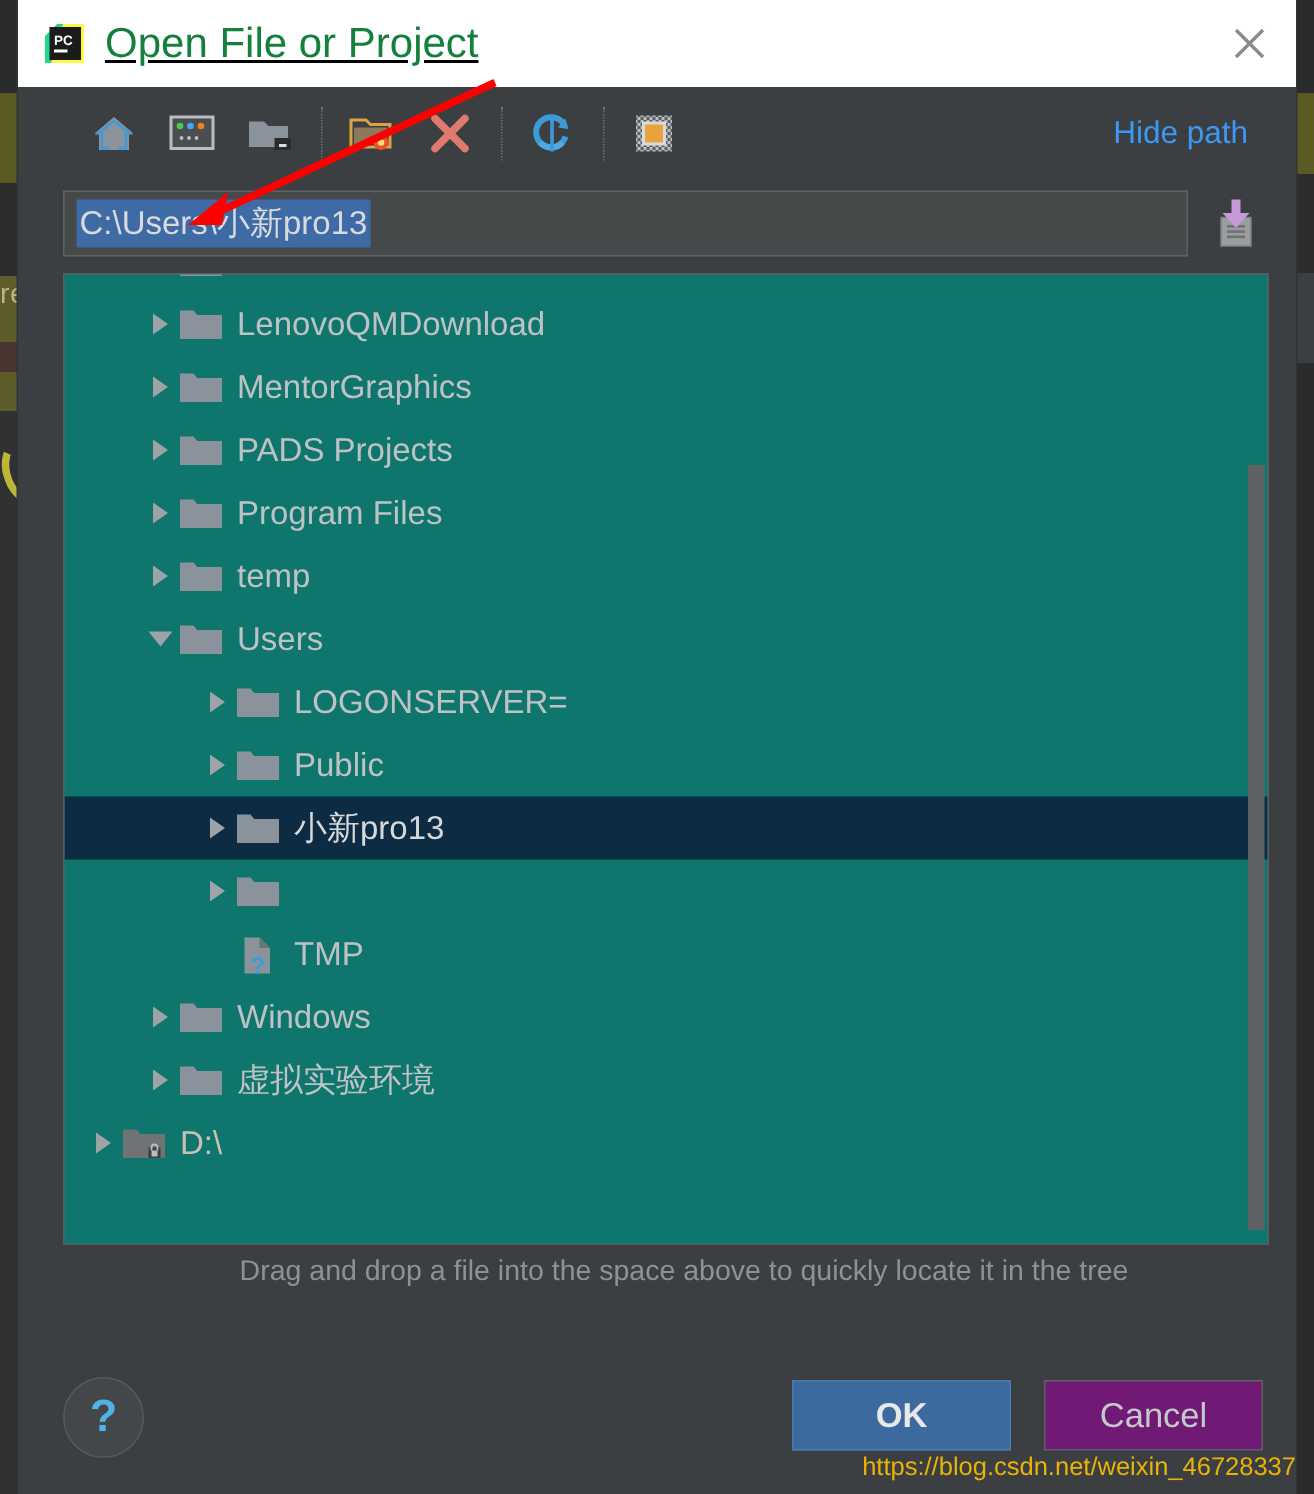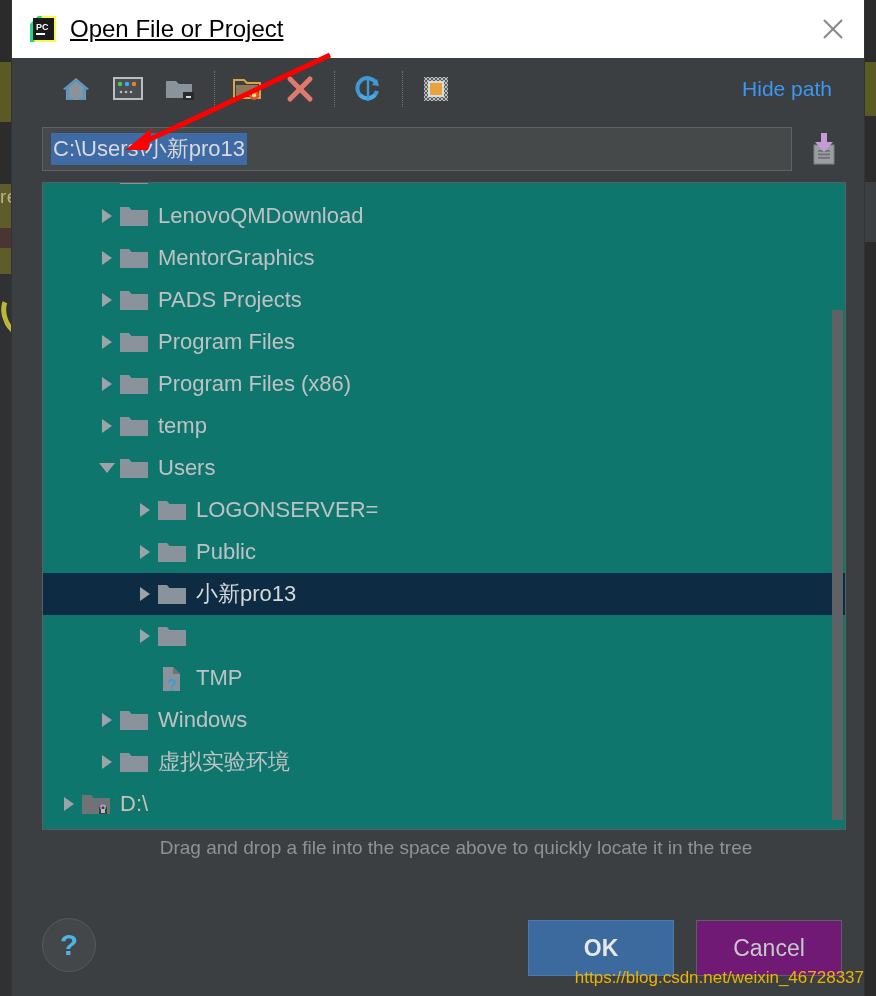--- a/index.html
+++ b/index.html
@@ -102,22 +102,22 @@
     box-sizing: border-box;
     text-decoration: underline;
   }
   #app-icon {
     width: 30px; height: 30px;
     position: relative;
     flex: 0 0 auto;
     margin-right: 12px;
   }
   #title-text {
-    color: #000000;
-    font-size: 24px;
+    color: #15803d;
+    font-size: 28px;
     font-weight: 400;
     flex: 1 1 auto;
     white-space: nowrap;
     overflow: hidden;
   }
   #close-button {
     width: 62px;
     height: 58px;
     display: flex;
     align-items: center;
@@ -330,21 +330,21 @@
     align-items: center;
     justify-content: center;
     margin-top: 52px;
     cursor: pointer;
     flex: 0 0 auto;
     font-weight: 600;
   }
   #footer-spacer { flex: 1 1 auto; }
   .dialog-btn {
     min-width: 146px;
-    height: 56px;
+    height: 47px;
     margin-top: 54px;
     font-size: 23px;
     display: flex;
     align-items: center;
     justify-content: center;
     cursor: pointer;
     box-sizing: border-box;
     flex: 0 0 auto;
   }
   #ok-button {
@@ -562,30 +562,20 @@
             <div class="node-label">Program Files</div>
           </div>
           <div class="tree-row">
             <div style="width: 52px; flex: 0 0 auto;"></div>
             <div class="twisty ">
               <i></i>
             </div>
             <div class="node-icon"><svg width="30" height="26" viewBox="0 0 30 26">
                 <path d="M1 4 h9 l2.5 3 H29 v16 H1 Z" fill="#8a939b"></path>
               </svg></div>
-            <div class="node-label">Program Files (x86)</div>
-          </div>
-          <div class="tree-row">
-            <div style="width: 52px; flex: 0 0 auto;"></div>
-            <div class="twisty ">
-              <i></i>
-            </div>
-            <div class="node-icon"><svg width="30" height="26" viewBox="0 0 30 26">
-                <path d="M1 4 h9 l2.5 3 H29 v16 H1 Z" fill="#8a939b"></path>
-              </svg></div>
             <div class="node-label">temp</div>
           </div>
           <div class="tree-row">
             <div style="width: 52px; flex: 0 0 auto;"></div>
             <div class="twisty open">
               <i></i>
             </div>
             <div class="node-icon"><svg width="30" height="26" viewBox="0 0 30 26">
                 <path d="M1 4 h9 l2.5 3 H29 v16 H1 Z" fill="#8a939b"></path>
               </svg></div>

